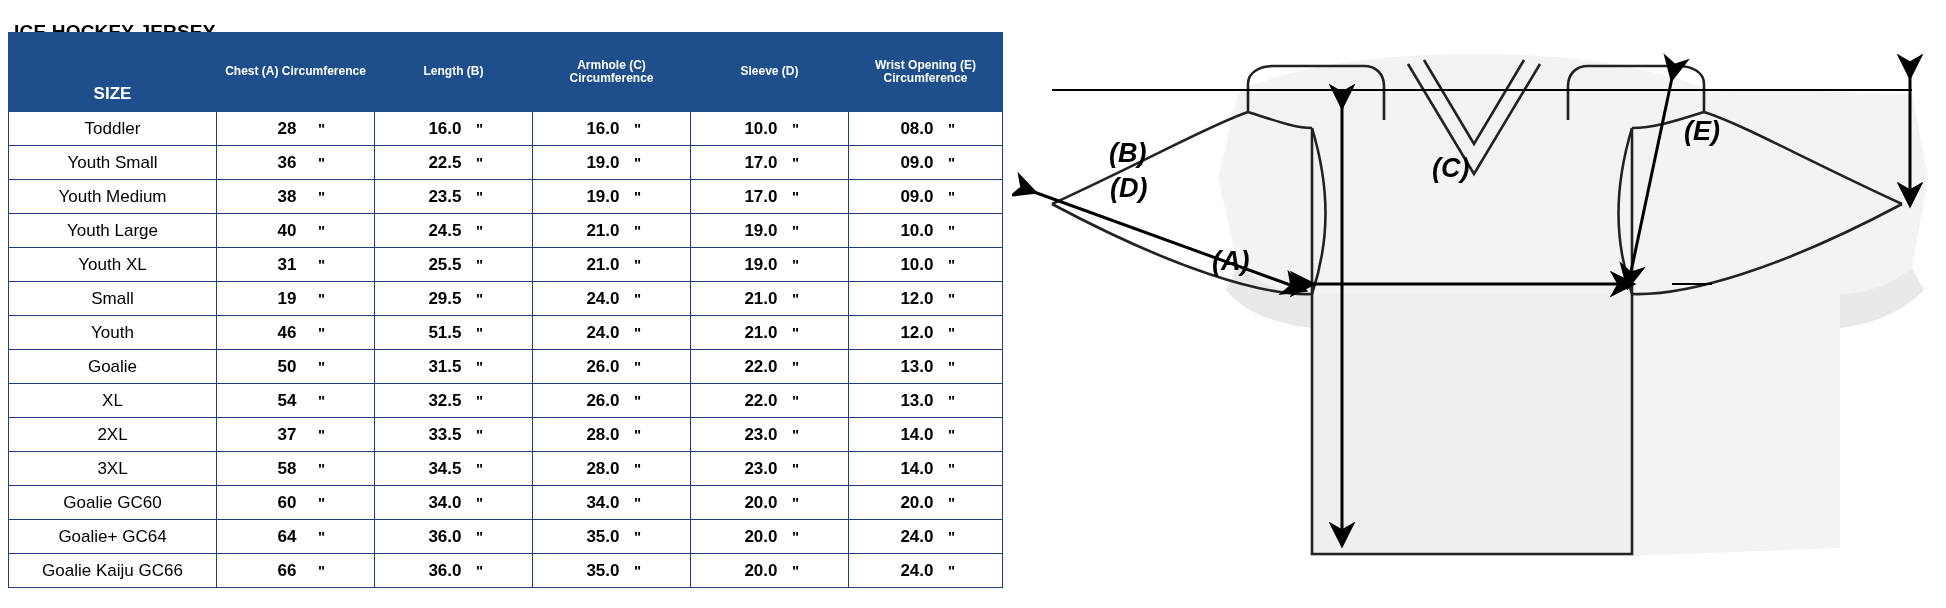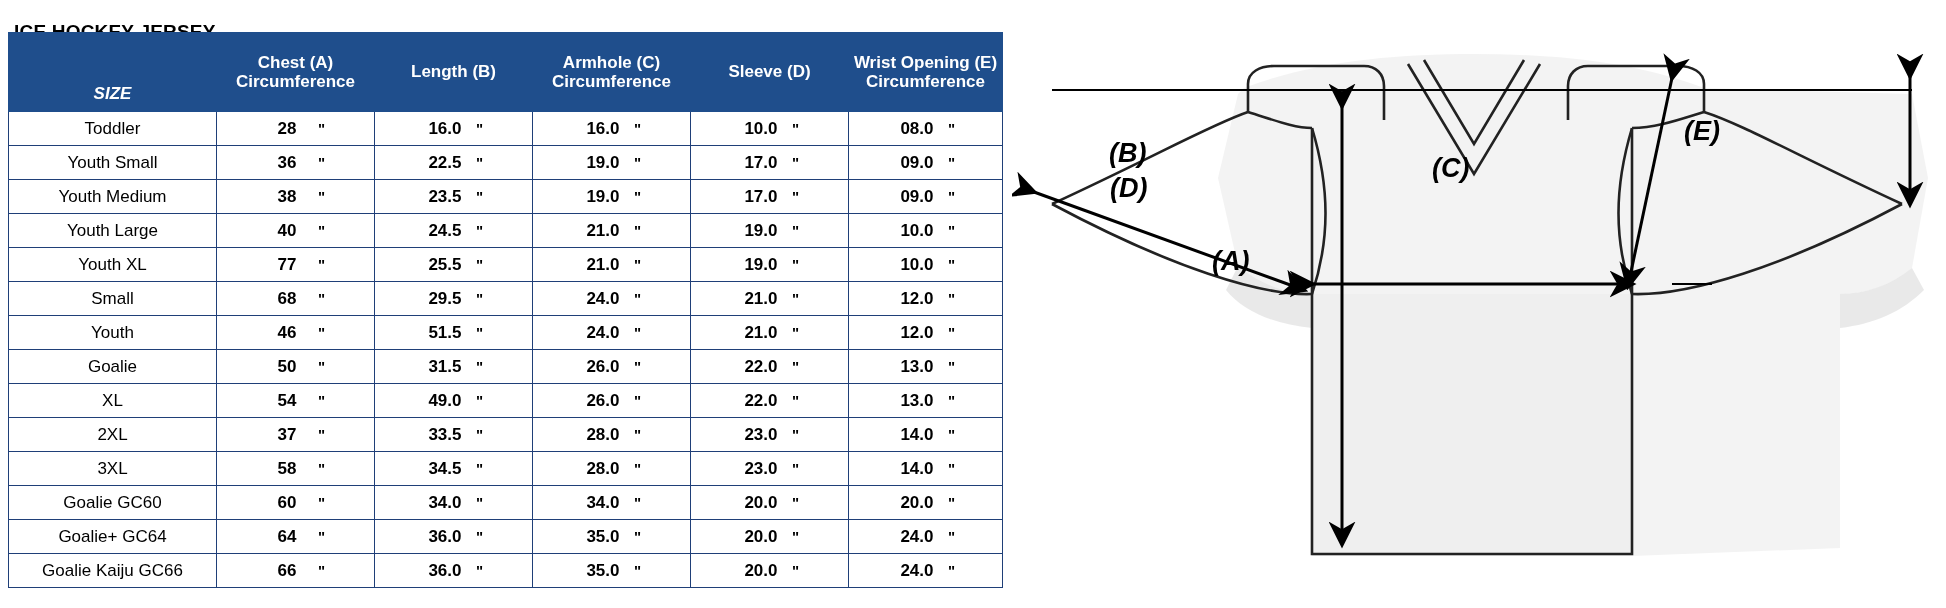--- a/index.html
+++ b/index.html
@@ -44,32 +44,31 @@
   table.size-chart th,
   table.size-chart td {
     border: 1px solid #1f3f78;
     padding: 0;
     text-align: center;
     vertical-align: middle;
   }
   table.size-chart thead th {
     background: #1f4e8c;
     color: #ffffff;
-    font-size: 17px;
+    font-size: 12px;
     font-weight: bold;
     height: 68px;
     line-height: 1.12;
     border: 1px solid #1f4e8c;
     padding: 2px 4px;
   }
   table.size-chart thead th.size-head {
     vertical-align: bottom;
     padding-bottom: 8px;
     font-size: 17px;
-    font-style: italic;
   }
   table.size-chart tbody td {
     height: 33px;
     font-size: 17px;
     font-weight: bold;
     color: #000000;
     background: #ffffff;
   }
   table.size-chart tbody td.size-cell {
     font-weight: normal;
@@ -286,21 +285,21 @@
                 <span class="num">10.0</span>
                 <span class="unit">"</span>
               </span>
             </td>
         </tr>
 
         <tr>
           <td class="size-cell">Youth XL</td>
           <td>
               <span class="valrow">
-                <span class="num">77</span>
+                <span class="num">31</span>
                 <span class="unit">"</span>
               </span>
             </td>
           <td>
               <span class="valrow">
                 <span class="num">25.5</span>
                 <span class="unit">"</span>
               </span>
             </td>
           <td>
@@ -320,21 +319,21 @@
                 <span class="num">10.0</span>
                 <span class="unit">"</span>
               </span>
             </td>
         </tr>
 
         <tr>
           <td class="size-cell">Small</td>
           <td>
               <span class="valrow">
-                <span class="num">68</span>
+                <span class="num">19</span>
                 <span class="unit">"</span>
               </span>
             </td>
           <td>
               <span class="valrow">
                 <span class="num">29.5</span>
                 <span class="unit">"</span>
               </span>
             </td>
           <td>
@@ -428,21 +427,21 @@
         <tr>
           <td class="size-cell">XL</td>
           <td>
               <span class="valrow">
                 <span class="num">54</span>
                 <span class="unit">"</span>
               </span>
             </td>
           <td>
               <span class="valrow">
-                <span class="num">49.0</span>
+                <span class="num">32.5</span>
                 <span class="unit">"</span>
               </span>
             </td>
           <td>
               <span class="valrow">
                 <span class="num">26.0</span>
                 <span class="unit">"</span>
               </span>
             </td>
           <td>

